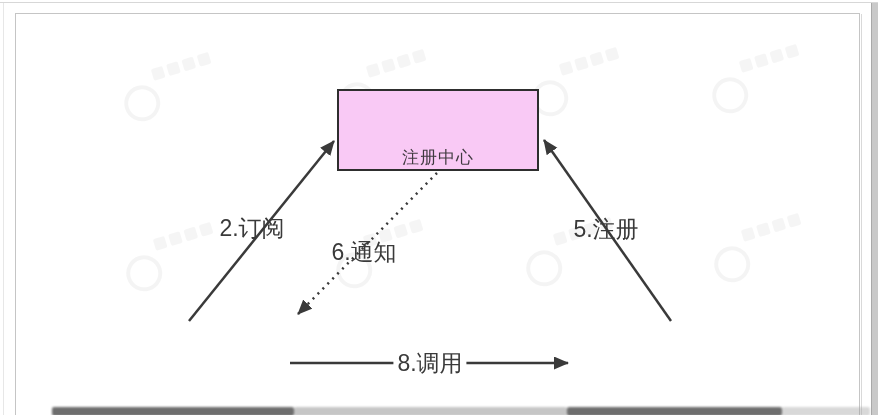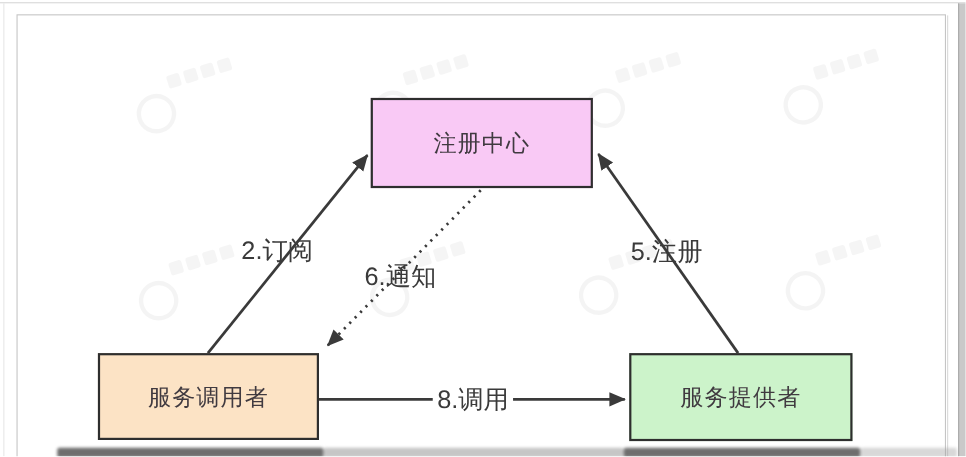--- a/index.html
+++ b/index.html
@@ -18,23 +18,23 @@
     position:absolute;left:15px;top:13px;width:845px;height:600px;
     border:1px solid var(--frame-border,#c5c5c5);box-sizing:border-box;background:transparent;
   }
   
   .wm{position:absolute;width:120px;height:55px;transform:rotate(-17deg);pointer-events:none;}
   .wm-circle{position:absolute;left:2px;top:18px;width:28px;height:28px;border:4px solid rgba(0,0,0,0.045);border-radius:50%;}
   .wm-bars{position:absolute;left:38px;top:6px;display:flex;gap:4px;}
   .wm-bars span{display:block;width:12px;height:12px;background:rgba(0,0,0,0.04);border-radius:2px;}
   
   .node{
-    position:absolute;display:flex;align-items:center;justify-content:center;
+    position:absolute;display:flex;align-items:flex-end;justify-content:center;
     border:2px solid var(--node-border,#2e2e2e);box-sizing:border-box;
-    font-size:21px;letter-spacing:1px;color:var(--node-text,#3e3a3e);
+    font-size:17px;letter-spacing:1px;color:var(--node-text,#3e3a3e);
   }
   .node-registry{left:337px;top:89px;width:202px;height:82px;}
   .node-consumer{left:89px;top:321px;width:201px;height:79px;}
   .node-provider{left:572px;top:321px;width:203px;height:80px;}
   
   .edges{position:absolute;left:0;top:0;width:878px;height:415px;pointer-events:none;}
   .edge{stroke:var(--edge,#3a3a3a);stroke-width:2.5;fill:none;}
   .edge.dotted{stroke-dasharray:2 5;}
   
   .edge-label{
@@ -143,26 +143,20 @@
     </defs>
     <line class="edge" x1="189" y1="321" x2="334" y2="141" marker-end="url(#ah)"></line>
     <line class="edge" x1="671" y1="321" x2="544" y2="140" marker-end="url(#ah)"></line>
     <line class="edge dotted" x1="437" y1="173" x2="298" y2="314" marker-end="url(#ah)"></line>
     <line class="edge" x1="290" y1="363" x2="568" y2="363" marker-end="url(#ah)"></line>
   </svg>
 
   <div class="node node-registry" style="background-color: rgb(249, 201, 245);">
     <span>注册中心</span>
   </div>
-  <div class="node node-consumer" style="background-color: rgb(252, 227, 197);">
-    <span>服务调用者</span>
-  </div>
-  <div class="node node-provider" style="background-color: rgb(204, 243, 202);">
-    <span>服务提供者</span>
-  </div>
 
   <div class="edge-label" style="left:252px;top:228px">2.订阅</div>
   <div class="edge-label" style="left:364px;top:252px">6.通知</div>
   <div class="edge-label" style="left:606px;top:229px">5.注册</div>
   <div class="edge-label on-line" style="left:430px;top:363px">8.调用</div>
 
   <div class="bottom-blur">
     <div class="bb1"></div>
       <div class="bb2"></div>
       <div class="bb3"></div>

